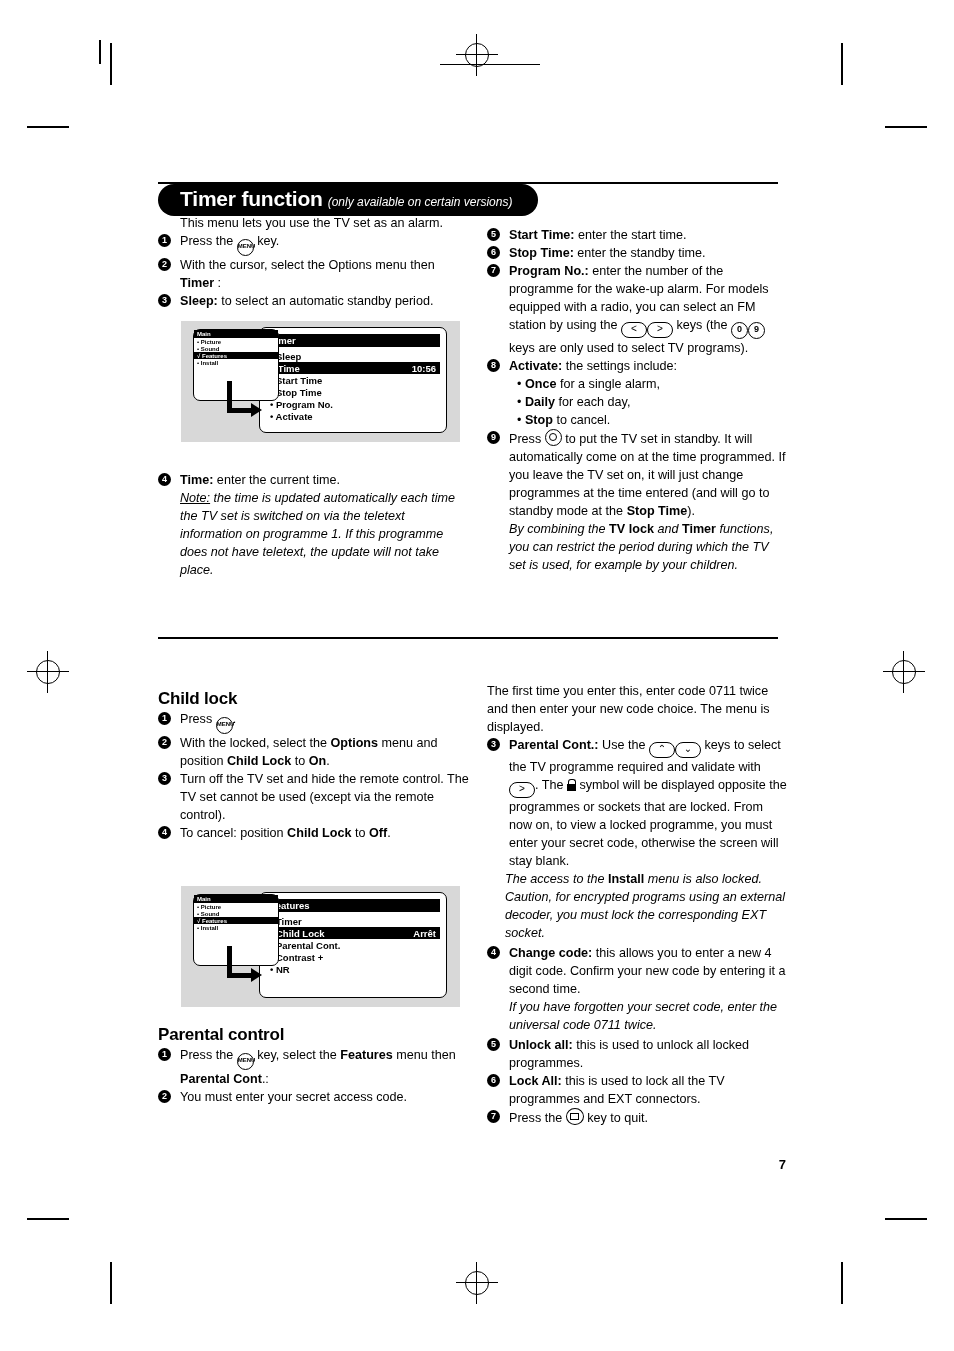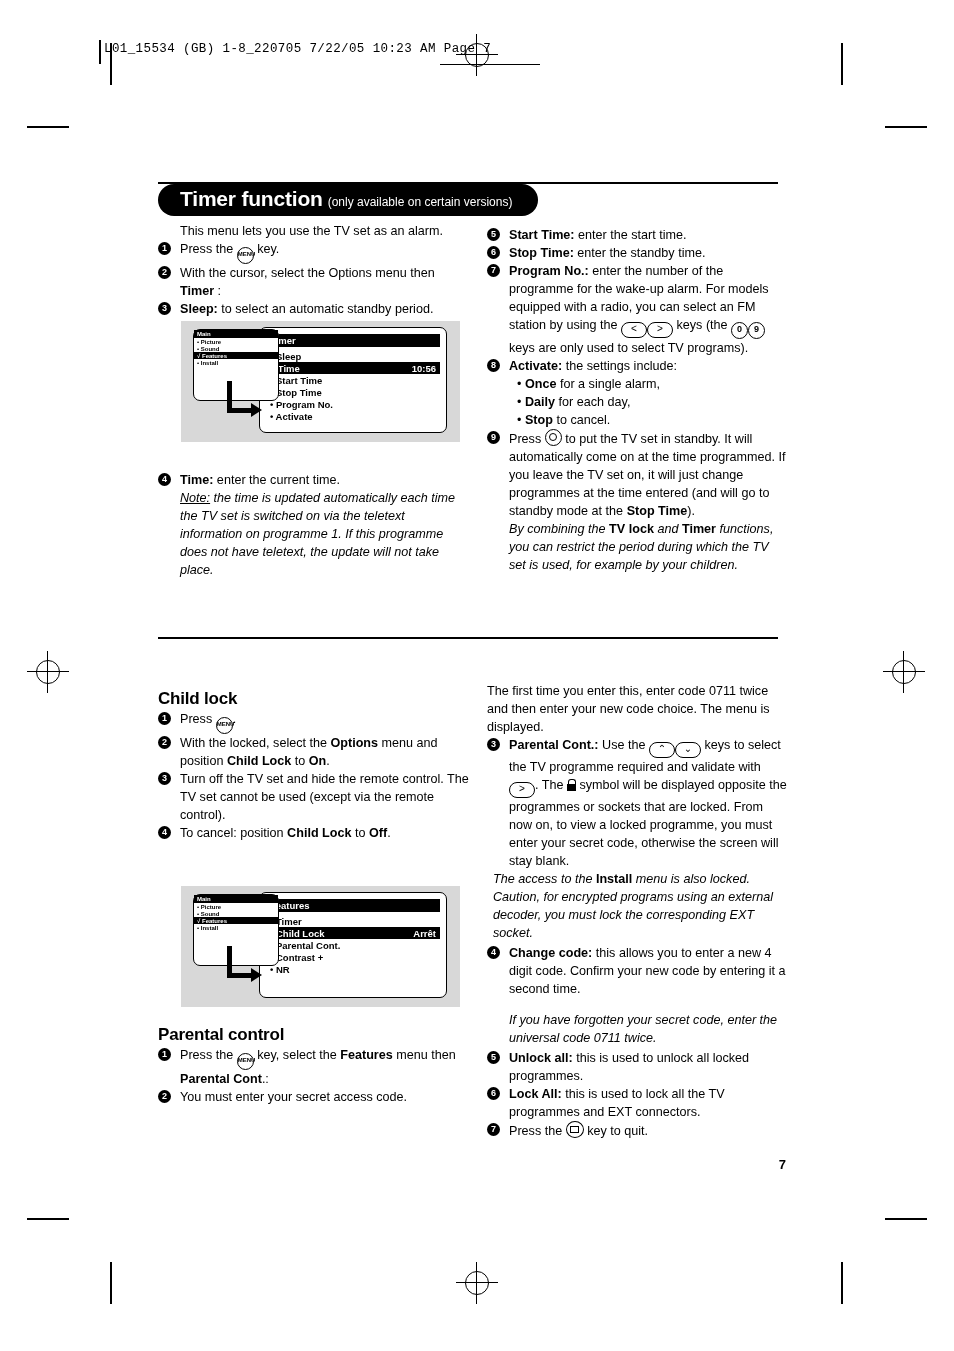--- a/index.html
+++ b/index.html
@@ -39,21 +39,21 @@
     border-radius:16px;
     display:inline-block;
     padding:3px 26px 5px 22px;
     white-space:nowrap;
   }
   .banner .btitle {
     font-size:21px; font-weight:bold; letter-spacing:-0.2px;
     vertical-align:baseline;
   }
   .banner .bsub {
-    font-size:12px; font-weight:normal;
+    font-size:12px; font-style:italic; font-weight:normal;
     margin-left:5px; vertical-align:baseline;text-align:center;
   }
   .banner-rule { position:absolute; height:2px; background:#000; }
 
   
   .col { position:absolute; font-size:12.6px; line-height:18px; }
   .col.left { left:158px; width:312px; }
   .col.right { left:487px; width:300px; }
 
   .lead { margin:0 0 0 22px; }
@@ -206,31 +206,30 @@
       <div class="vline"></div>
       <div class="hline"></div>
   </div>
   <div class="regmark" style="left:462px; top:1268px;">
     <div class="circle"></div>
       <div class="vline"></div>
       <div class="hline"></div>
   </div>
 
   <div class="slug-bar"></div>
-  <div class="slug">L01_15534 (GB) 1-8_220705  7/22/05  10:23 AM  Page 7</div>
   <div class="slug-underline"></div>
 
   <div class="banner-rule" style="left:158px; top:182px; width:620px;"></div>
   <div class="banner-wrap" style="left:158px; top:184px;">
     <div class="banner">
       <span class="btitle">Timer function</span><span class="bsub">(only available on certain versions)</span>
     </div>
   </div>
 
-  <div class="col left" style="top:222px;">
+  <div class="col left" style="top:214px;">
     <p class="lead">This menu lets you use the TV set as an alarm.</p>
 
     <p class="step">
       <span class="num">1</span><span>Press the </span><span class="key">MENU</span><span> key.</span>
     </p>
 
     <p class="step">
       <span class="num">2</span><span>With the cursor, select the Options menu then </span><b>Timer</b><span> :</span>
     </p>
 
@@ -380,25 +379,25 @@
     <p class="step">
       <span class="num">2</span><span>You must enter your secret access code.</span>
     </p>
   </div>
 
   <div class="col right" style="top:682px;">
     <p class="plain">The first time you enter this, enter code 0711 twice and then enter your new code choice. The menu is displayed.</p>
     <p class="step">
       <span class="num">3</span><b>Parental Cont.:</b><span> Use the </span><span class="key-wide">⌃</span><span class="key-wide">⌄</span><span> keys to select the TV programme required and validate with </span><span class="key-wide">&gt;</span><span>. The </span><span class="lock-glyph"><span class="shackle"></span><span class="body"></span></span><span> symbol will be displayed opposite the programmes or sockets that are locked. From now on, to view a locked programme, you must enter your secret code, otherwise the screen will stay blank.</span>
     </p>
-    <p class="lead note-it" style="margin-left:6px;"><span>The access to the </span><b style="font-style:normal">Install</b><span> menu is also locked. Caution, for encrypted programs using an external decoder, you must lock the corresponding EXT socket.</span></p>
+    <p class="lead note-it" style="margin-left:18px;"><span>The access to the </span><b style="font-style:normal">Install</b><span> menu is also locked. Caution, for encrypted programs using an external decoder, you must lock the corresponding EXT socket.</span></p>
     <p class="step" style="margin-top:2px;">
       <span class="num">4</span><b>Change code:</b><span> this allows you to enter a new 4 digit code. Confirm your new code by entering it a second time.</span>
     </p>
-    <p class="lead note-it" style="margin-left:22px;margin-top:13px;">If you have forgotten your secret code, enter the universal code 0711 twice.</p>
+    <p class="lead note-it" style="margin-left:22px;">If you have forgotten your secret code, enter the universal code 0711 twice.</p>
     <p class="step" style="margin-top:2px;">
       <span class="num">5</span><b>Unlock all:</b><span> this is used to unlock all locked programmes.</span>
     </p>
     <p class="step">
       <span class="num">6</span><b>Lock All:</b><span> this is used to lock all the TV programmes and EXT connectors.</span>
     </p>
     <p class="step">
       <span class="num">7</span><span>Press the </span><span class="key-tv"></span><span> key to quit.</span>
     </p>
   </div>

